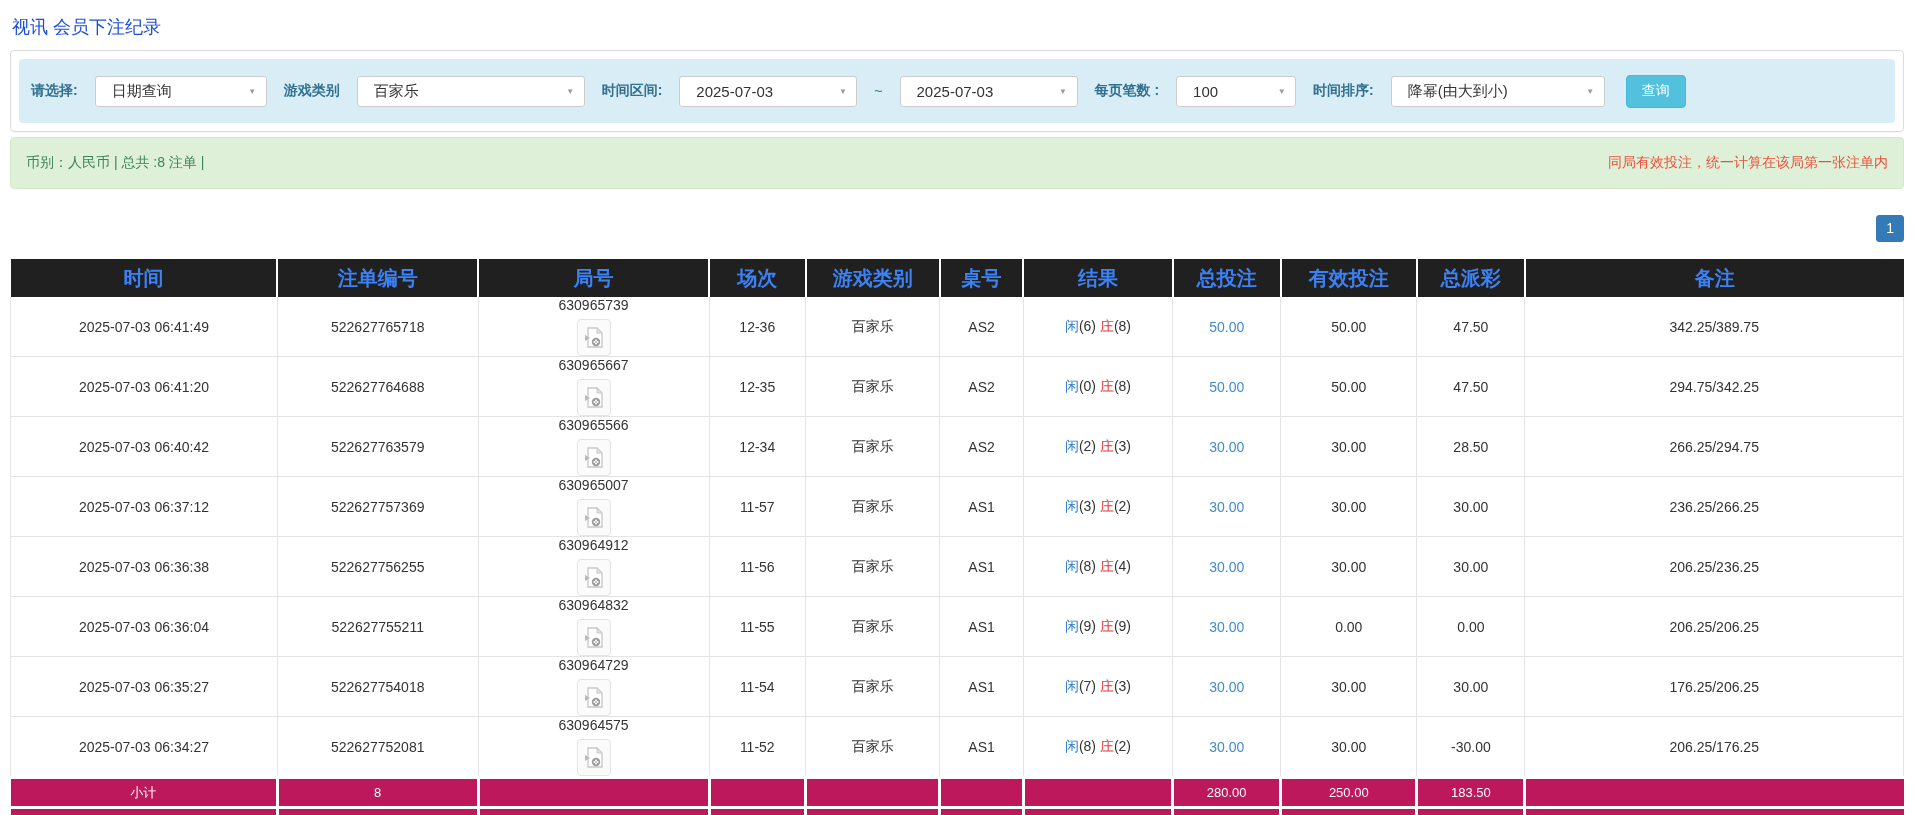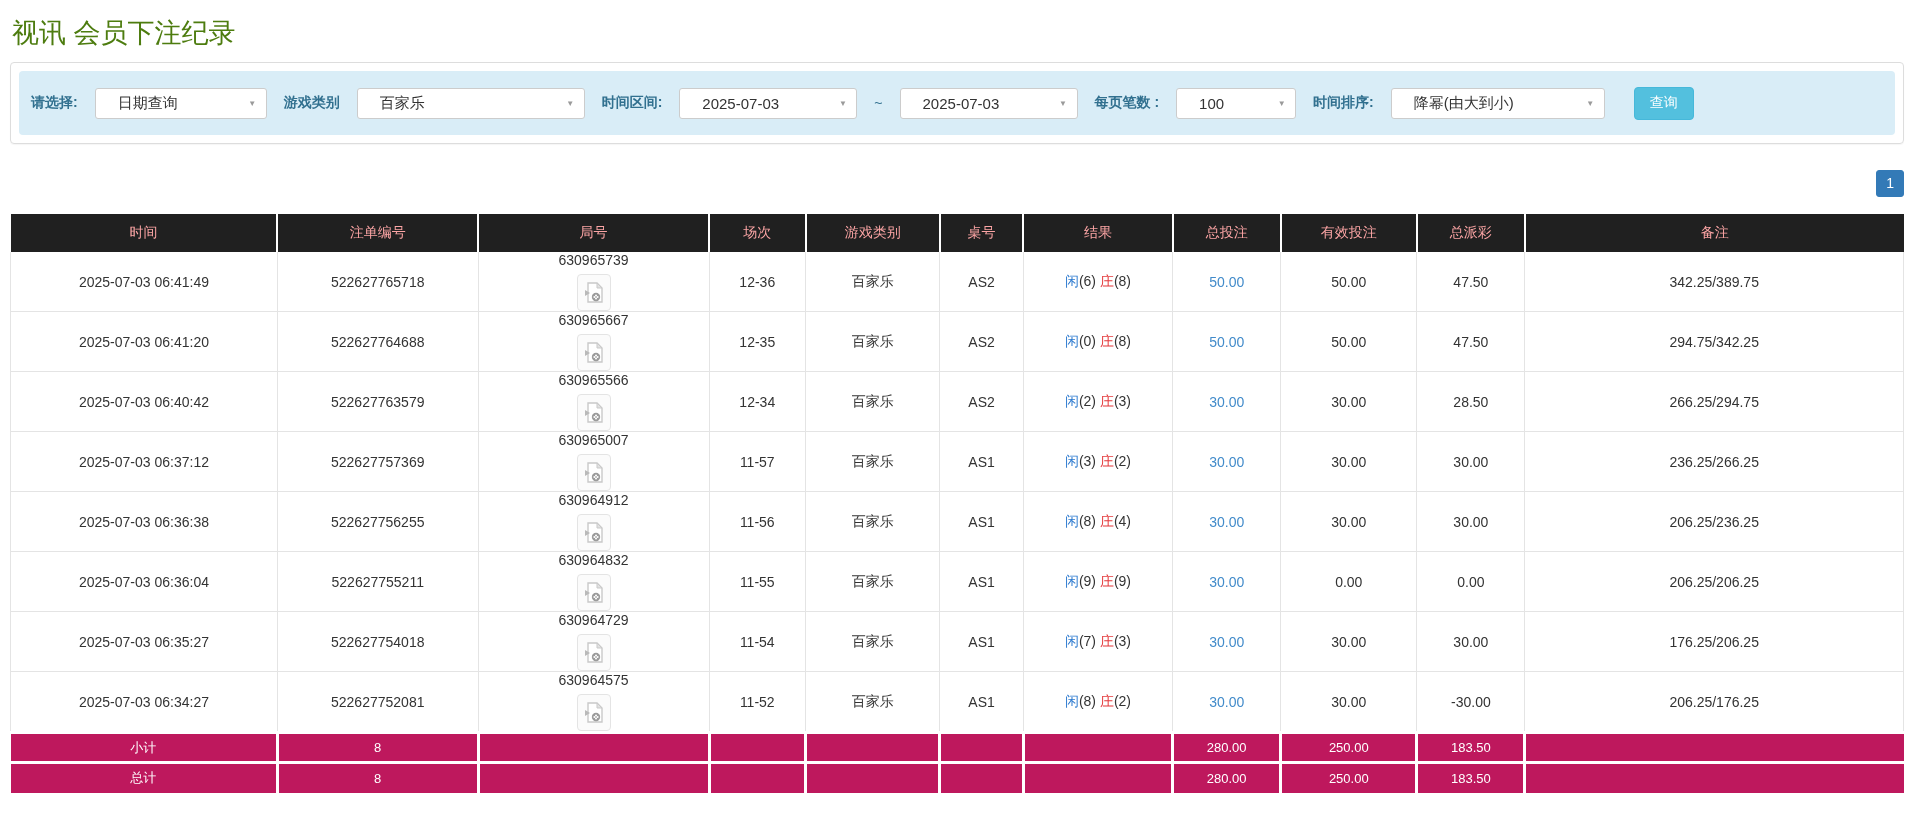--- a/index.html
+++ b/index.html
@@ -4,45 +4,45 @@
 <style>
   * { box-sizing: border-box; }
   html,body { margin:0; padding:0; background:#fff; }
   body {
     font-family:"Liberation Sans","DejaVu Sans",sans-serif;
     color:#333;
     width:1914px; height:815px; overflow:hidden;
   }
   .page { padding:0 10px; }
 
-  .page-title { font-size:27px; font-weight:400; color:#4d7c0f; margin:15px 0 11px 2px; }
+  .page-title { font-size:18px; font-weight:400; color:#1d4ed8; margin:15px 0 11px 2px; }
 
   
   .filter-panel {
     border:1px solid #ddd; border-radius:4px; padding:8px;
     box-shadow:0 1px 1px rgba(0,0,0,.04); margin-bottom:5px;
   }
   .filter-bar {
     background:#d9edf7; border-radius:4px; height:64px;
     display:flex; align-items:center; padding:0 12px; gap:17px; white-space:nowrap;
   }
   .flabel { color:#31708f; font-weight:bold; font-size:14px; }
   .combo {
     background:#fff; border:1px solid #ccc; border-radius:3px; height:31px;
     display:inline-flex; align-items:center; overflow:hidden;
   }
-  .combo-text { padding:0 22px; font-size:15px; color:#333; flex:1; text-align:left; }
+  .combo-text { padding:0 16px; font-size:15px; color:#333; flex:1; text-align:left; }
   .combo-btn {
     width:27px; height:100%; display:flex; align-items:center; justify-content:center;
     color:#9a9a9a; font-size:8px; cursor:pointer;
   }
   .tilde { color:#31708f; font-size:14px; }
   .search-btn {
     background:#53c0de; border:1px solid #46b8da; color:#fff; height:33px;
-    padding:0 15px; border-radius:4px; font-size:14px; margin-left:12px; cursor:pointer;
+    padding:0 15px; border-radius:4px; font-size:14px; margin-left:4px; cursor:pointer;
     font-family:inherit;
   }
 
   
   .alert-bar {
     background:#dff0d8; border:1px solid #d6e9c6; border-radius:4px; height:52px;
     display:flex; align-items:center; justify-content:space-between;
     padding:0 15px; margin-top:5px;
   }
   .alert-left { color:#3c8456; font-size:14px; }
@@ -51,22 +51,22 @@
   
   .pager-row { display:flex; justify-content:flex-end; margin:26px 0 17px; }
   .page-btn {
     background:#337ab7; border:1px solid #337ab7; color:#fff;
     padding:4px 9px; font-size:14px; border-radius:3px; cursor:pointer; line-height:17px;
   }
 
   
   table.records { width:100%; border-collapse:collapse; table-layout:fixed; font-size:14px; }
   table.records thead th {
-    background:#202020; color:#fca5a5; font-weight:normal; height:38px;
-    border-right:2px solid #fff; font-size:14px; padding:0 4px;
+    background:#202020; color:#3b82f6; font-weight:bold; height:38px;
+    border-right:2px solid #fff; font-size:20px; padding:0 4px;
   }
   table.records thead th:last-child { border-right:none; }
   table.records tbody td {
     text-align:center; height:48px; background:#fff;
     border:1px solid #e4e4e4; padding:0 4px; color:#333;
   }
   table.records tbody tr td { border-top:none; }
   .round-wrap { display:flex; align-items:center; justify-content:center; gap:6px;flex-direction:column; }
   .video-btn {
     width:34px; height:37px; background:#fbfbfb; border:1px solid #e4e4e4;
@@ -126,20 +126,24 @@
       <span class="flabel">时间排序:</span>
       <div class="combo" style="width:214px">
         <span class="combo-text">降幂(由大到小)</span>
         <span class="combo-btn">▼</span>
       </div>
 
       <button class="search-btn">查询</button>
     </div>
   </div>
 
+  <div class="alert-bar">
+    <span class="alert-left">币别：人民币 | 总共 :8 注单 |</span>
+    <span class="alert-right">同局有效投注，统一计算在该局第一张注单内</span>
+  </div>
 
   <div class="pager-row">
     <span class="page-btn">1</span>
   </div>
 
   <table class="records">
     <colgroup>
         <col style="width:14.1%">
         <col style="width:10.6%">
         <col style="width:12.2%">

